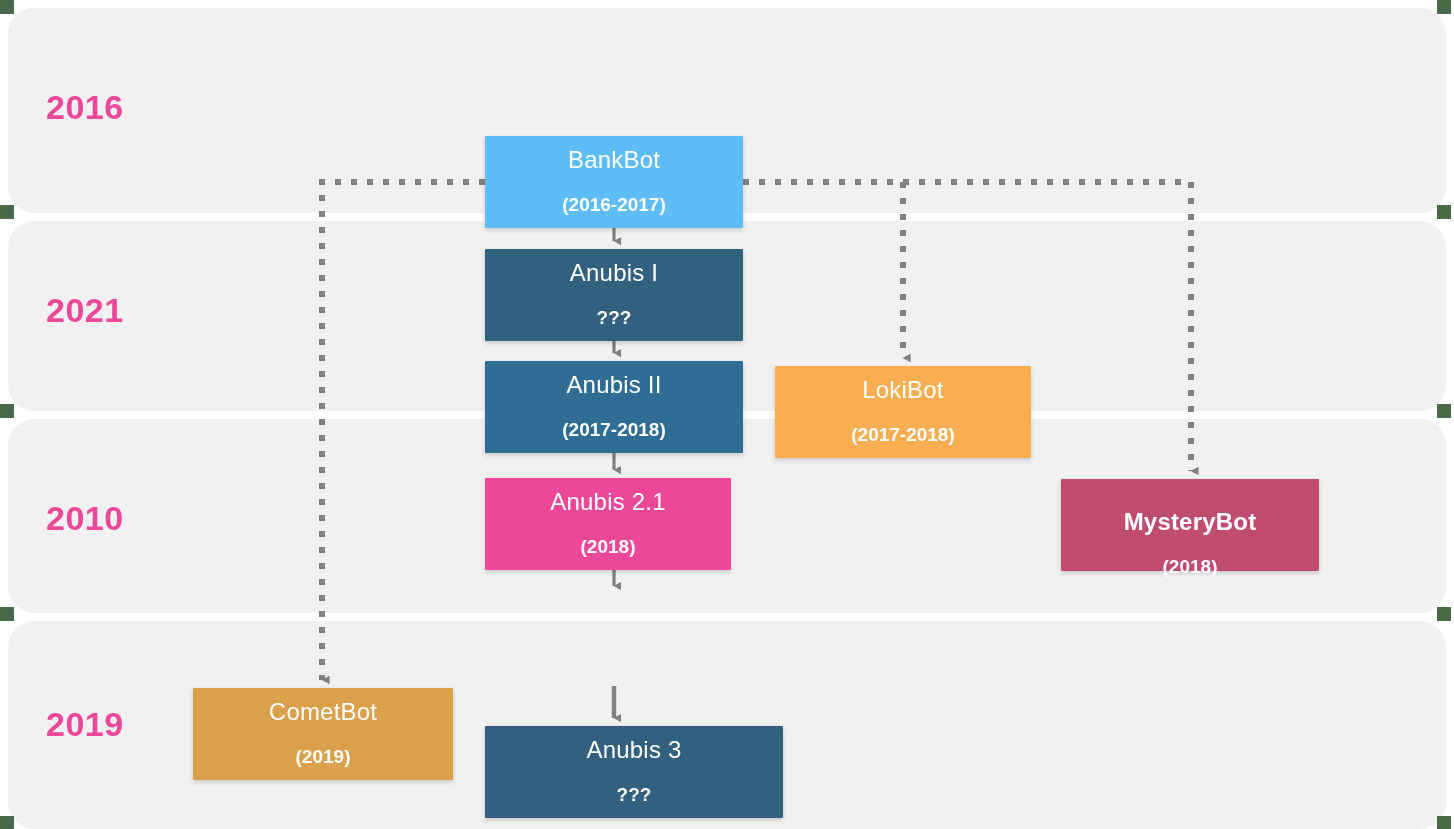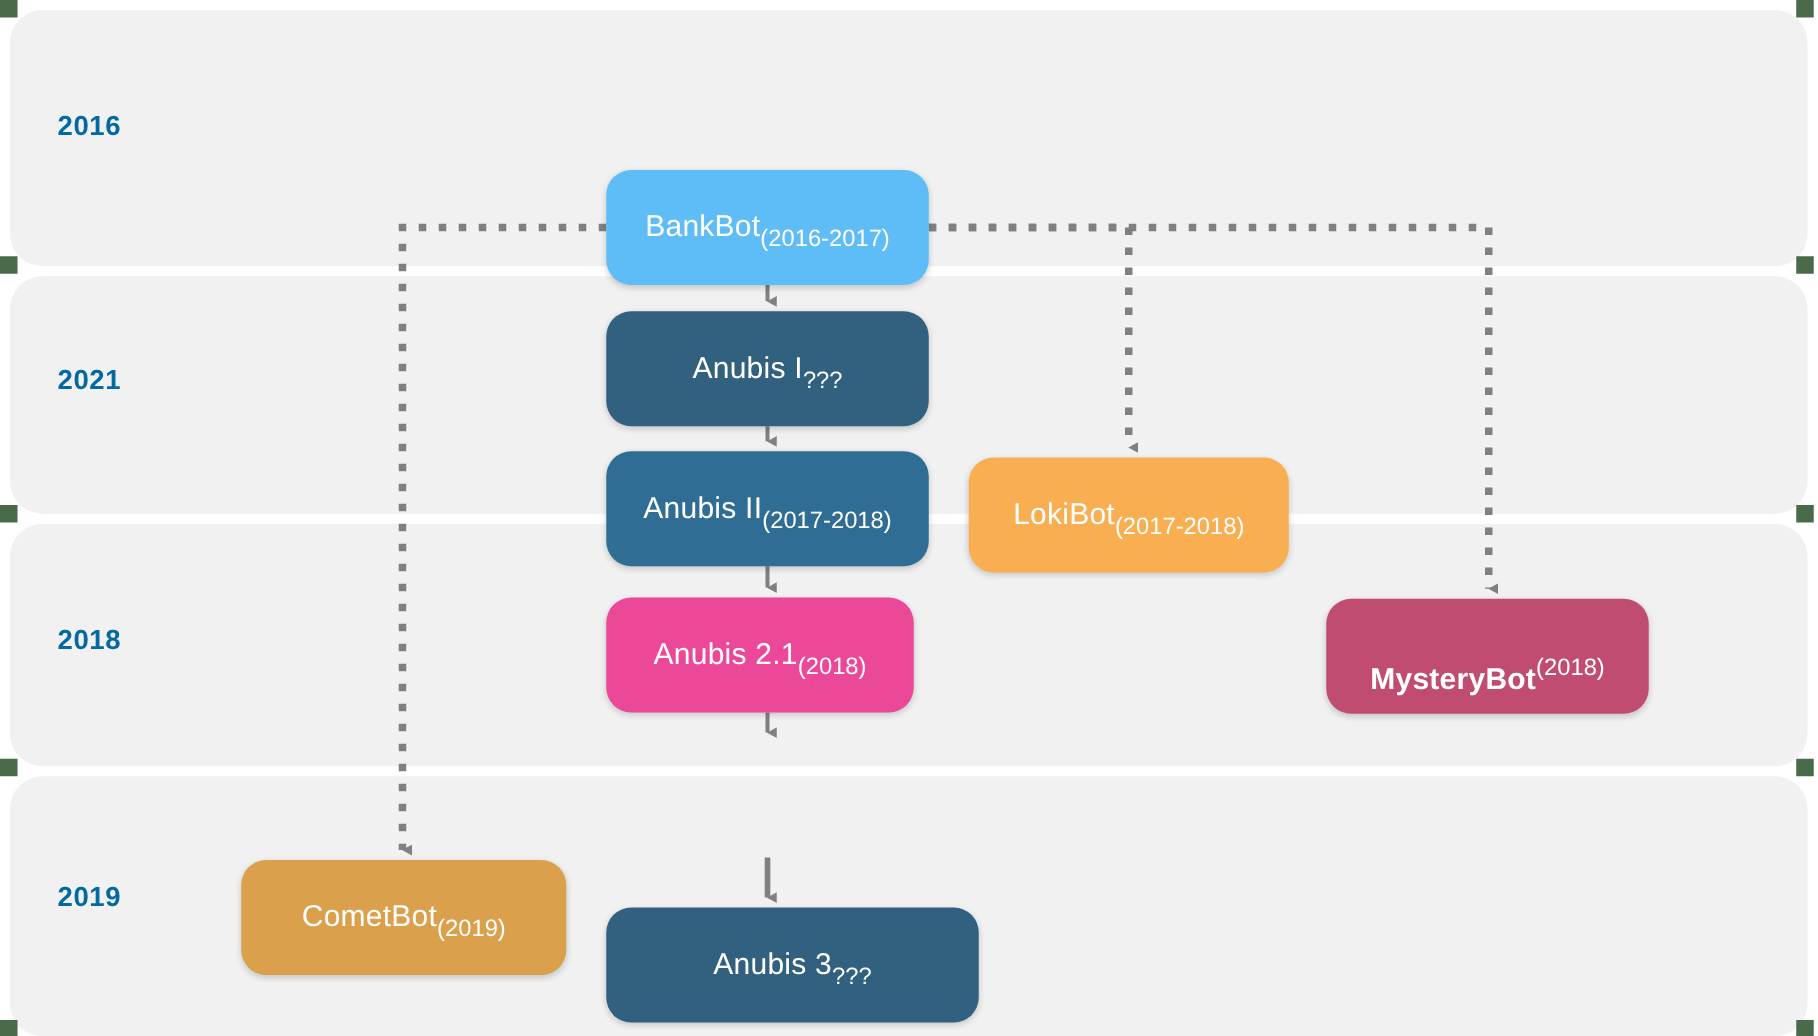--- a/index.html
+++ b/index.html
@@ -22,51 +22,51 @@
   .band {
     position: absolute;
     left: 8px;
     right: 8px;
     background: #f1f1f1;
     border-radius: 26px;
   }
   .band-label {
     position: absolute;
     left: 46px;
-    font-size: 22px;
+    font-size: 34px;
     font-weight: bold;
-    color: #0369a1;
+    color: #ec4899;
     letter-spacing: 0.5px;
     line-height: 1;
     white-space: nowrap;
   }
 
   
   .node {
     position: absolute;
-    border-radius: 20px;
+    border-radius: 1px;
     display: flex;
-    flex-direction: row;
+    flex-direction: column;
     align-items: center;
     justify-content: center;
     color: #ffffff;
     box-shadow: 0 2px 5px rgba(0,0,0,0.18);
     box-sizing: border-box;
     z-index: 5;
   }
   .node .title {
     font-size: 24px;
     font-weight: normal;
     line-height: 1.15;
     letter-spacing: 0.2px;
     white-space: nowrap;
   }
   .node .sub {
     font-size: 19px;
-    font-weight: normal;
+    font-weight: bold;
     line-height: 1.3;
     margin-top: 20px;
     white-space: nowrap;
   }
   .node.bold-title .title { font-weight: 600; margin-top: 38px; }
 
   
   .conn-svg {
     position: absolute;
     left: 0;
@@ -92,21 +92,21 @@
 
 <div class="canvas">
 
   <div class="band" style="top:8px;height:205px;"></div>
   <div class="band" style="top:221px;height:190px;"></div>
   <div class="band" style="top:419px;height:194px;"></div>
   <div class="band" style="top:621px;height:208px;"></div>
 
   <div class="band-label" style="top:90px;">2016</div>
   <div class="band-label" style="top:293px;">2021</div>
-  <div class="band-label" style="top:501px;">2018</div>
+  <div class="band-label" style="top:501px;">2010</div>
   <div class="band-label" style="top:707px;">2019</div>
 
   <svg class="conn-svg" viewBox="0 0 1454 829">
     <defs>
       <marker id="arrowSolid" markerWidth="9" markerHeight="9" refX="4.2" refY="7.4" orient="auto" markerUnits="userSpaceOnUse">
         <path d="M0,0 L8.6,0 L4.3,7.8 Z" fill="#808080"></path>
       </marker>
       <marker id="arrowDot" markerWidth="9" markerHeight="9" refX="4.3" refY="7.6" orient="auto" markerUnits="userSpaceOnUse">
         <path d="M0,0 L8.6,0 L4.3,8.0 Z" fill="#808080"></path>
       </marker>

